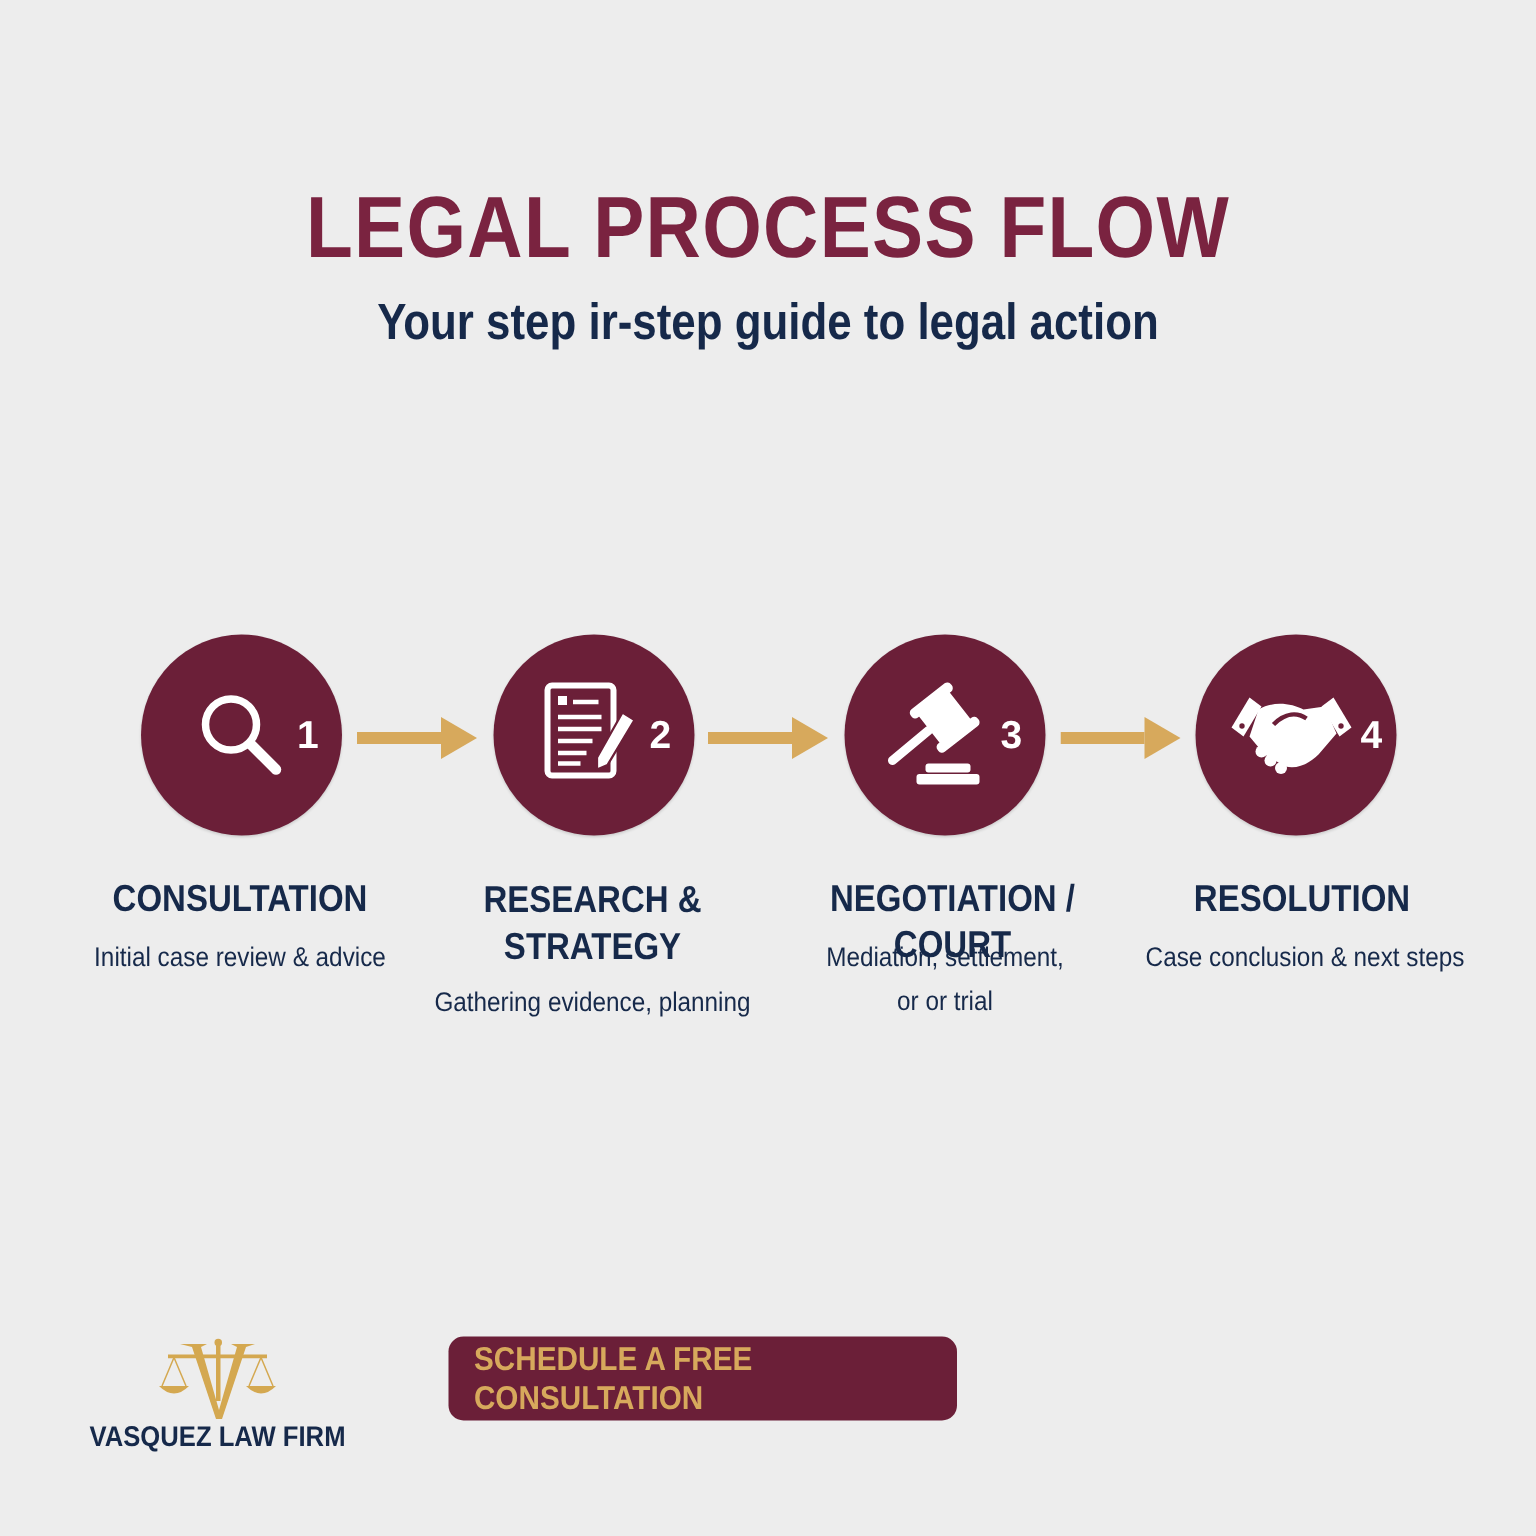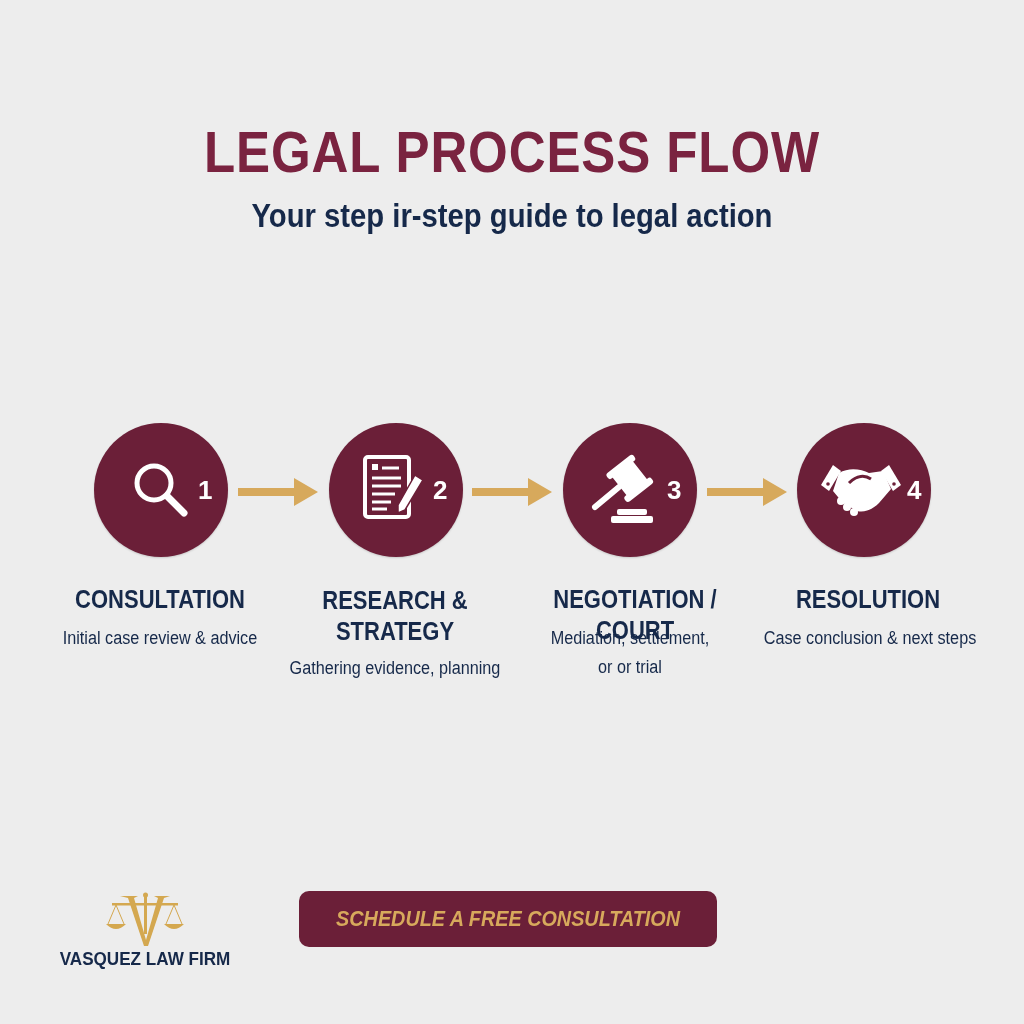--- a/index.html
+++ b/index.html
@@ -42,25 +42,24 @@
     font-size: 18px; line-height: 29px;
     transform: scaleX(0.9); transform-origin: center top;
   }
   .logo { position: absolute; left: 104px; top: 892px; }
   .firm-name {
     position: absolute; left: 40px; top: 948px; width: 210px; text-align: center;
     font-weight: bold; color: #16294a; font-size: 19px;
     transform: scaleX(0.9); transform-origin: center top;
   }
   .cta {
-    position: absolute; left: 299px; top: 891px; width: 418px; height: 56px;
+    position: absolute; left: 299px; top: 891px; width: 339px; height: 56px;
     border-radius: 10px; background: #6b1f38;
-    display: flex; align-items: center; justify-content: center;
+    display: flex; align-items: center; justify-content: flex-end;
     cursor: pointer;
-    font-style: italic;
   }
   .cta span {
     color: #d7a95c; font-weight: bold; font-size: 22px;
     transform: scaleX(0.9); display: inline-block;
   }
 </style>
 </head>
 <body>
 
 <div class="title">LEGAL PROCESS FLOW</div>

